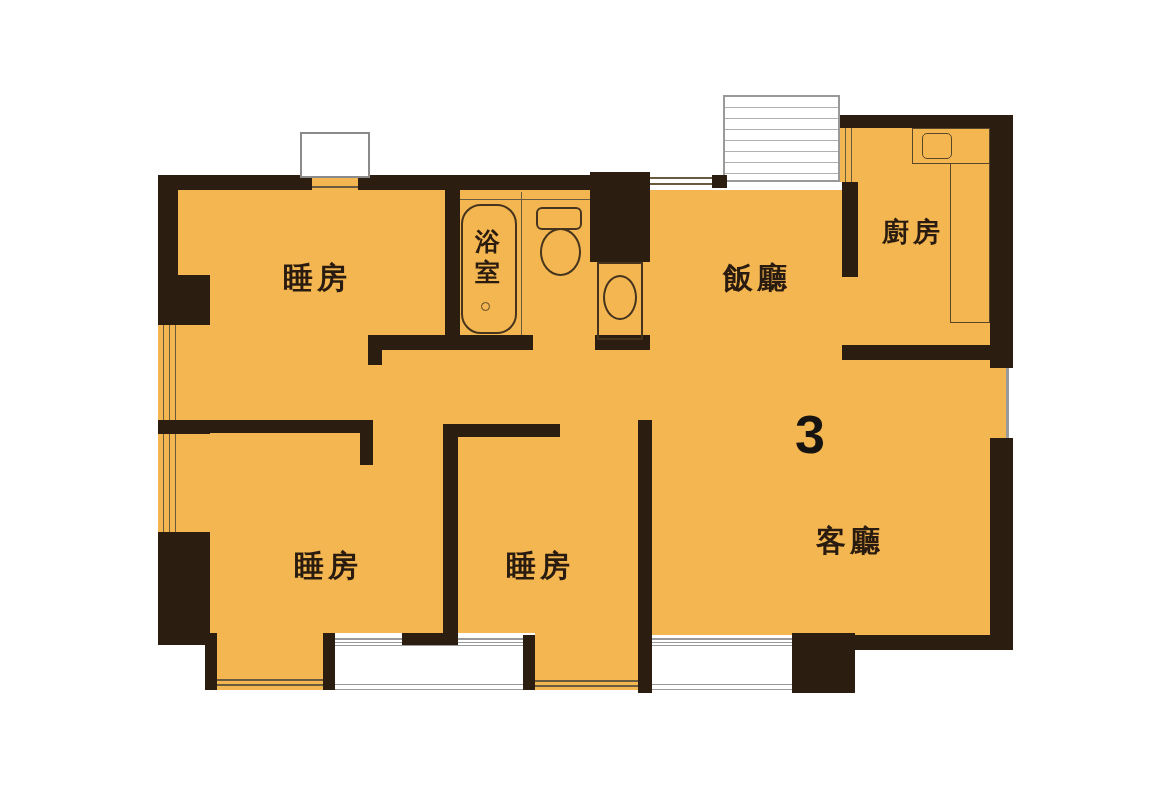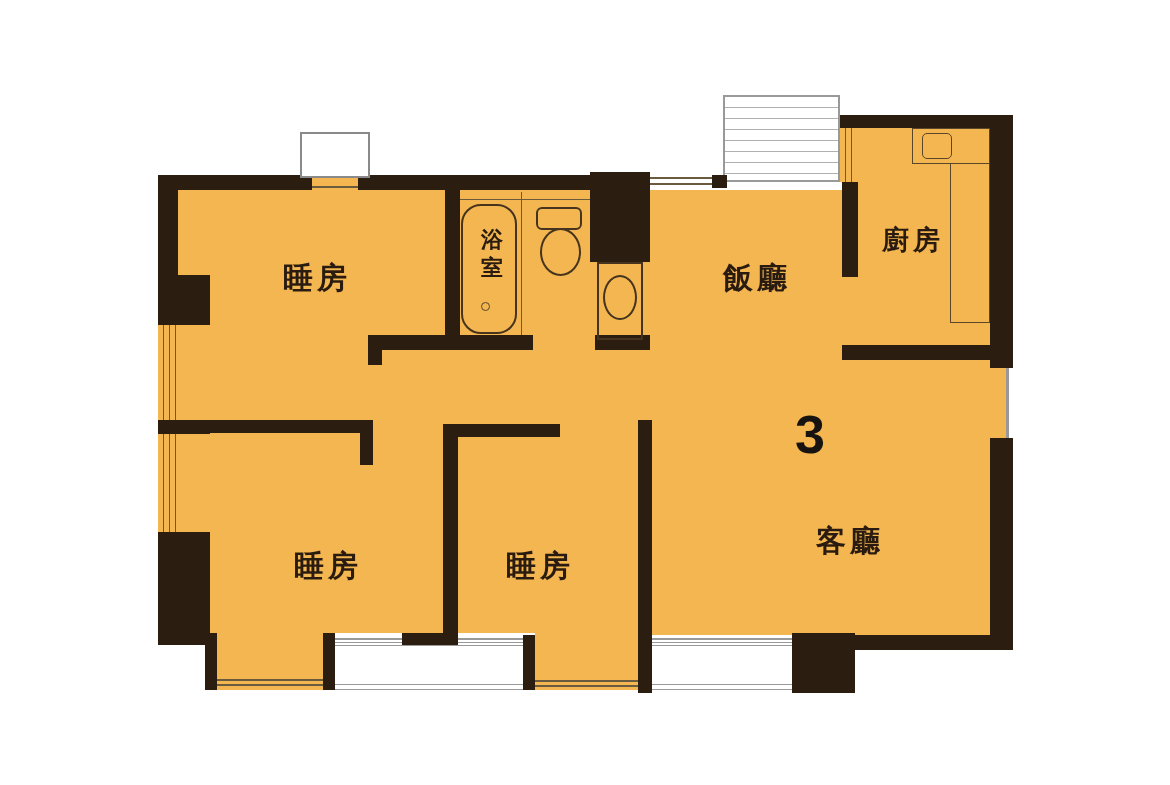--- a/index.html
+++ b/index.html
@@ -12,21 +12,21 @@
   .grayline{background:#999;}
   .winbox{background:#fff;border:2px solid #8a8a8a;}
   .louver{background:repeating-linear-gradient(to bottom,#fff 0 10px,#b0b0b0 10px 11px);border:2px solid #999;}
   .band{background:#fff;border-top:1px solid #999;border-bottom:1px solid #999;}
   .fix{border:2px solid #46341E;background:transparent;}
   .fix1{border:1px solid #5a4628;background:transparent;}
   .round{border-radius:18px;}
   .ellipse{border-radius:50%;}
   .room-label{color:var(--label,#2A1B10);font-weight:bold;font-size:30px;letter-spacing:4px;white-space:nowrap;transform:translate(-50%,-50%);}
   .room-label.small{font-size:27px;}
-  .vertical-label{color:var(--label,#2A1B10);font-weight:bold;font-size:22px;line-height:1.25;width:28px;word-break:break-all;transform:translate(-50%,0);text-align:right;}
+  .vertical-label{color:var(--label,#2A1B10);font-weight:bold;font-size:25px;line-height:1.25;width:28px;word-break:break-all;transform:translate(-50%,0);text-align:left;}
   .unit-number{color:#161310;font-weight:bold;font-size:54px;transform:translate(-50%,-50%);}
   
   #wm-layer{position:absolute;left:-450px;top:-520px;width:2300px;height:1900px;
     transform:rotate(-38deg);display:flex;flex-wrap:wrap;gap:70px 110px;padding:40px;
     pointer-events:none;z-index:40;align-content:flex-start;}
 </style>
 </head>
 <body>
 
 <div id="stage" style="--floor: #F3B650; --wall: #2B1D10; --label: #2A1B10; --wm: rgba(188,178,166,0.5);">
@@ -106,21 +106,21 @@
 
   <div class="fix1" style="left:912px;top:128px;width:78px;height:36px;"></div>
   <div class="fix1" style="left:950px;top:163px;width:40px;height:160px;"></div>
   <div class="fix1" style="left:922px;top:133px;width:30px;height:26px;border-radius:5px;"></div>
 
   <div class="room-label" style="left:317px;top:278px;">睡房</div>
   <div class="room-label" style="left:328px;top:566px;">睡房</div>
   <div class="room-label" style="left:540px;top:566px;">睡房</div>
   <div class="vertical-label" style="left:489px;top:226px;">浴室</div>
   <div class="room-label" style="left:757px;top:278px;">飯廳</div>
-  <div class="room-label small" style="left:913px;top:240px;text-align:right;">廚房</div>
+  <div class="room-label small" style="left:913px;top:232px;text-align:right;">廚房</div>
   <div class="room-label" style="left:850px;top:541px;">客廳</div>
   <div class="unit-number" style="left:810px;top:434px;">3</div>
 
   <div id="wm-layer">
   
 
   
 
   
 

